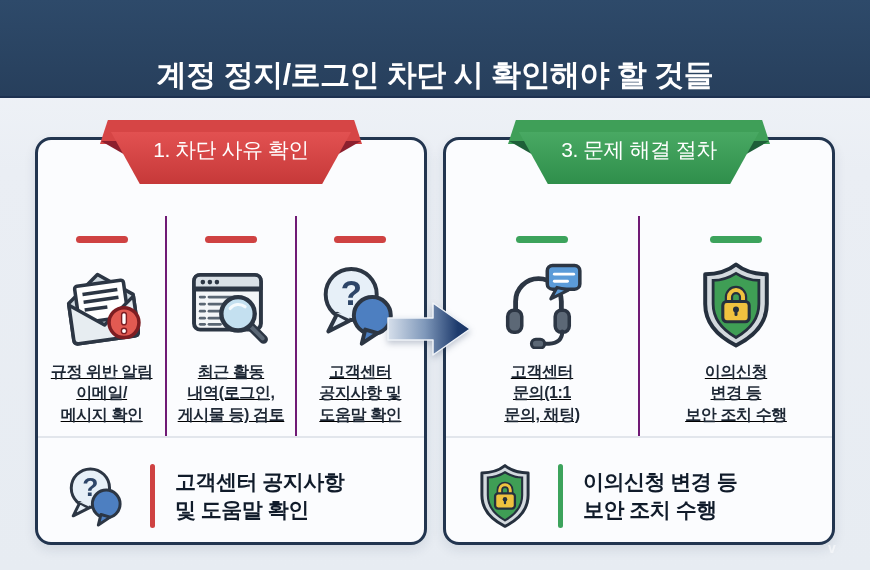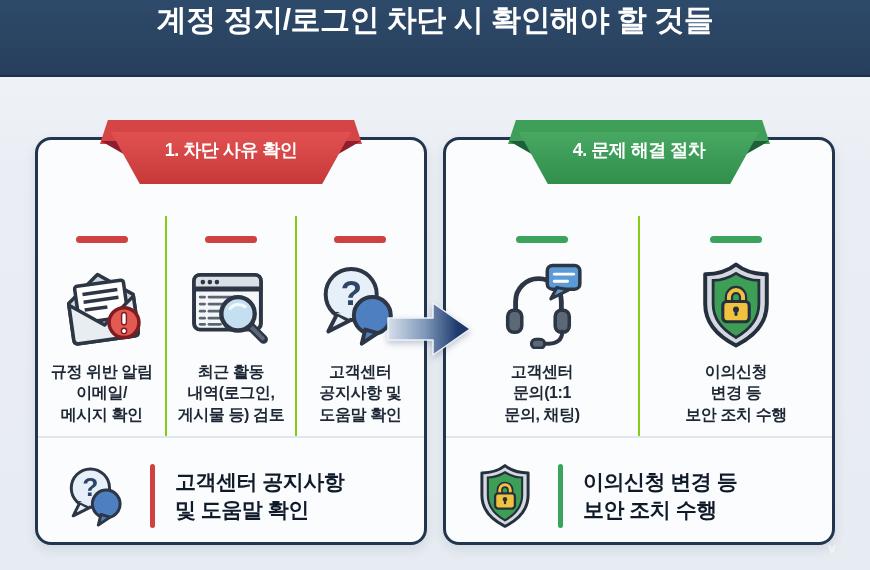--- a/index.html
+++ b/index.html
@@ -3,24 +3,24 @@
 <meta charset="utf-8">
 <style>
   * { margin:0; padding:0; box-sizing:border-box; }
   html,body { width:870px; height:570px; }
   body {
     font-family:"Liberation Sans","DejaVu Sans",sans-serif;
     background:linear-gradient(180deg,#f2f5f9 0%,#eaeef4 30%,#e7ecf2 100%);
     position:relative; overflow:hidden;
   }
   .banner {
-    position:absolute; left:0; top:0; width:870px; height:77px;
+    position:absolute; left:0; top:0; width:870px; height:98px;
     background:linear-gradient(180deg,#2e4a6a,#273f5c);
     border-bottom:2px solid #1d3150;
-    display:flex; align-items:flex-start; justify-content:center;
+    display:flex; align-items:flex-end; justify-content:center;
   }
   .banner h1 {
     color:#ffffff; font-size:30px; font-weight:800; letter-spacing:-0.5px;
   }
   .card {
     position:absolute; top:137px; width:392px; height:408px;
     background:#fbfcfe; border:3px solid #22354f; border-radius:16px;
     box-shadow:0 5px 12px rgba(30,50,80,0.10);
   }
   .card.left  { left:35px; }
@@ -33,34 +33,34 @@
     position:absolute; left:0; top:0; width:262px; height:24px;
     clip-path:polygon(3% 0,97% 0,100% 100%,0 100%);
   }
   .ribbon .fold { position:absolute; top:21px; width:26px; height:15px; }
   .ribbon .fold.l { left:1px;  clip-path:polygon(0 0,100% 0,100% 100%); }
   .ribbon .fold.r { right:1px; clip-path:polygon(0 0,100% 0,0 100%); }
   .ribbon .front {
     position:absolute; left:11px; right:11px; top:12px; bottom:0;
     clip-path:polygon(0 0,100% 0,88% 100%,12% 100%);
     display:flex; align-items:center; justify-content:center;
-    color:#fff; font-size:18px; font-weight:700; letter-spacing:-0.5px;
+    color:#fff; font-size:21px; font-weight:400; letter-spacing:-0.5px;
     padding-bottom:16px;
   }
   .red  .wing  { background:#d64545; }
   .red  .fold  { background:#8c1f2e; }
   .red  .front { background:linear-gradient(180deg,#e25151,#c63939); }
   .green .wing  { background:#3f9f58; }
   .green .fold  { background:#1d5f38; }
   .green .front { background:linear-gradient(180deg,#49a963,#2f8f4b); }
 
   
-  .columns { position:absolute; left:0; right:0; top:76px; height:222px; display:flex; }
+  .columns { position:absolute; left:0; right:0; top:76px; height:222px; display:flex;text-decoration:underline; }
   .col { flex:1 1 0; text-align:center; padding-top:10px; }
-  .col + .col { border-left:2px solid #84cc16; }
+  .col + .col { border-left:2px solid #701a75; }
   .dash { display:block; width:52px; height:7px; border-radius:3.5px; margin:10px auto 16px; }
   .red-accent   { background:#cf4242; }
   .green-accent { background:#3ca35c; }
   .iconbox { height:92px; display:flex; align-items:center; justify-content:center; }
   .caption {
     margin-top:10px; font-size:16px; font-weight:800; line-height:1.34;
     color:#1e2835; letter-spacing:-0.4px; white-space:pre-line;
   }
 
   
@@ -256,21 +256,21 @@
       <p class="hl-text">고객센터 공지사항
 및 도움말 확인</p>
     </div>
   </section>
 
   <section class="card right">
     <div class="ribbon green">
       <span class="wing"></span>
       <span class="fold l"></span>
       <span class="fold r"></span>
-      <span class="front">4. 문제 해결 절차</span>
+      <span class="front">3. 문제 해결 절차</span>
     </div>
 
     <div class="columns">
       <div class="col">
         <span class="dash green-accent"></span>
         <div class="iconbox">
           <svg width="88" height="88" viewBox="0 0 100 100">
               <use href="#ic-headset"></use>
             </svg>
         </div>

